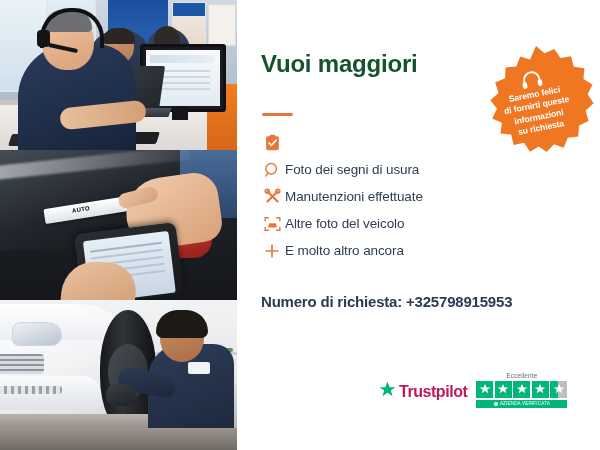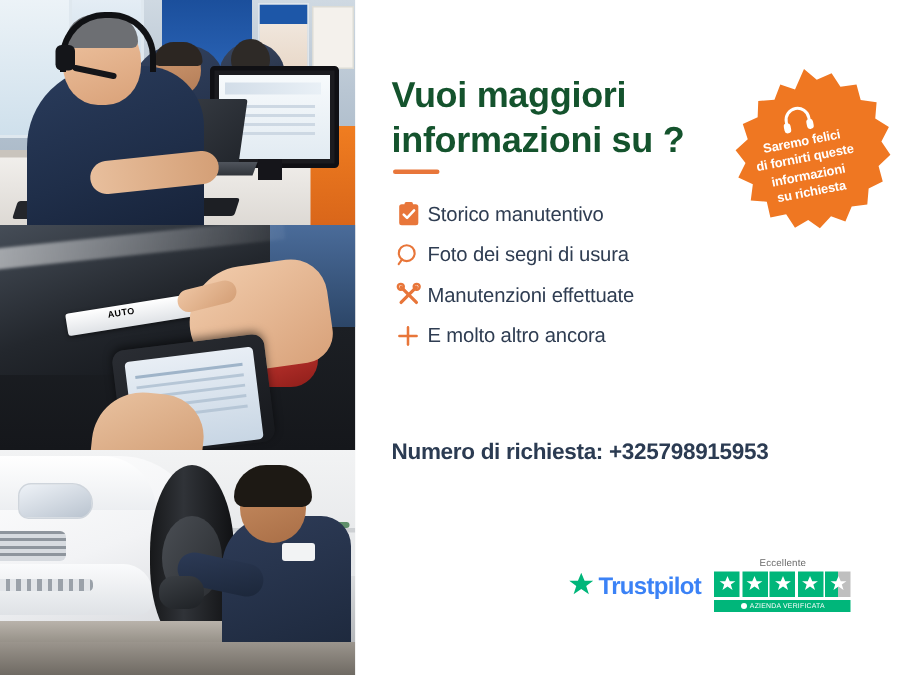--- a/index.html
+++ b/index.html
@@ -430,21 +430,21 @@
   .tp-logo {
     display: flex;
     align-items: center;
     gap: 3px;
     margin-top: 9px;
   }
   .tp-star-logo { display: block; }
   .tp-word {
     font-size: 16px;
     font-weight: 700;
-    color: #3b82f6;
+    color: #be185d;
     letter-spacing: -0.45px;
   }
   .tp-right {
     margin-left: 9px;
     display: flex;
     flex-direction: column;
     align-items: flex-start;
   }
   .tp-excellent {
     font-size: 6.5px;
@@ -588,21 +588,21 @@
       <div class="badge-logo"></div>
       <div class="mech-arm"></div>
       <div class="glove"></div>
       <div class="lift2"></div>
     </div>
 
   </div>
 
   <div class="panel">
 
-    <h1 class="heading"><span>Vuoi maggiori</span><br><span>informazioni su ?</span></h1>
+    <h1 class="heading"><span>Vuoi maggiori</span><br></h1>
 
     <div class="rule"></div>
 
     <div class="badge">
       <svg width="116" height="116" viewBox="0 0 116 116" aria-hidden="true">
         <path d="M58 2 L66.5 9.2 L76.4 4.9 L82.3 13.9 L93 12.3 L95.8 22.7 L106.4 24.2
                  L105.5 35 L114.6 40.7 L109.6 50.3 L115.6 59.2 L107.7 66.6 L110.5 77
                  L101.1 81.6 L100.2 92.4 L89.8 93.7 L85.6 103.7 L76 100.2 L68.6 108.1
                  L60.8 102.6 L52 107.8 L46.1 98.8 L35.6 101 L33.2 90.5 L22.5 89.6
                  L23.9 78.8 L14.2 74.4 L19 64.7 L12.4 56.2 L20.5 48.9 L17.2 38.6
@@ -628,21 +628,20 @@
     <ul class="benefits">
 
       <li class="benefit">
         <span class="bicon">
           <svg width="15" height="17" viewBox="0 0 16 18" aria-hidden="true">
             <rect x="1.2" y="2.2" width="13.6" height="15" rx="1.8" fill="#e8763a"></rect>
             <rect x="5" y="0.6" width="6" height="3.4" rx="1.2" fill="#e8763a"></rect>
             <path d="M4.4 9.6 L6.8 12 L11.8 6.6" fill="none" stroke="#ffffff" stroke-width="1.8" stroke-linecap="round" stroke-linejoin="round"></path>
           </svg>
         </span>
-        <span class="blabel">Storico manutentivo</span>
       </li>
 
       <li class="benefit">
         <span class="bicon">
           <svg width="16" height="16" viewBox="0 0 17 17" aria-hidden="true">
             <circle cx="7.6" cy="7.2" r="5.6" fill="none" stroke="#e8763a" stroke-width="1.5"></circle>
             <path d="M4.3 11.6 L1.9 15" fill="none" stroke="#e8763a" stroke-width="1.5" stroke-linecap="round"></path>
           </svg>
         </span>
         <span class="blabel">Foto dei segni di usura</span>
@@ -655,20 +654,35 @@
               <path d="M3.6 3.6 L14.4 14.4"></path>
               <path d="M14.4 3.6 L3.6 14.4"></path>
             </g>
             <circle cx="3.4" cy="3.4" r="2.1" fill="none" stroke="#e8763a" stroke-width="1.7"></circle>
             <circle cx="14.6" cy="3.4" r="2.1" fill="none" stroke="#e8763a" stroke-width="1.7"></circle>
           </svg>
         </span>
         <span class="blabel">Manutenzioni effettuate</span>
       </li>
 
+      <li class="benefit">
+        <span class="bicon">
+          <svg width="17" height="16" viewBox="0 0 18 17" aria-hidden="true">
+            <g fill="none" stroke="#e8763a" stroke-width="1.5" stroke-linecap="round">
+              <path d="M1.2 5 V1.9 H4.6"></path>
+              <path d="M13.4 1.9 H16.8 V5"></path>
+              <path d="M16.8 12 V15.1 H13.4"></path>
+              <path d="M4.6 15.1 H1.2 V12"></path>
+            </g>
+            <path d="M4.6 10.6 L5.6 7.6 H12.4 L13.4 10.6 Z" fill="#e8763a"></path>
+            <rect x="4.4" y="10.4" width="9.2" height="1.9" rx=".8" fill="#e8763a"></rect>
+          </svg>
+        </span>
+        <span class="blabel">Altre foto del veicolo</span>
+      </li>
 
       <li class="benefit">
         <span class="bicon">
           <svg width="16" height="16" viewBox="0 0 17 17" aria-hidden="true">
             <g stroke="#e8763a" stroke-width="1.8" stroke-linecap="round">
               <path d="M8.5 2.4 V14.6"></path>
               <path d="M2.4 8.5 H14.6"></path>
             </g>
           </svg>
         </span>

